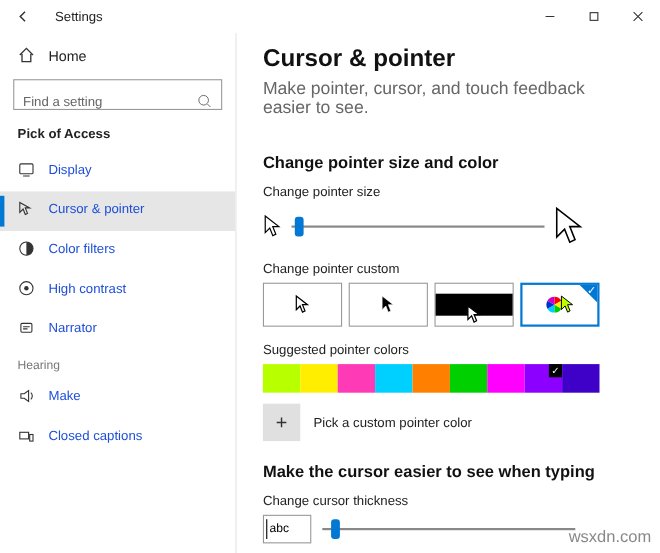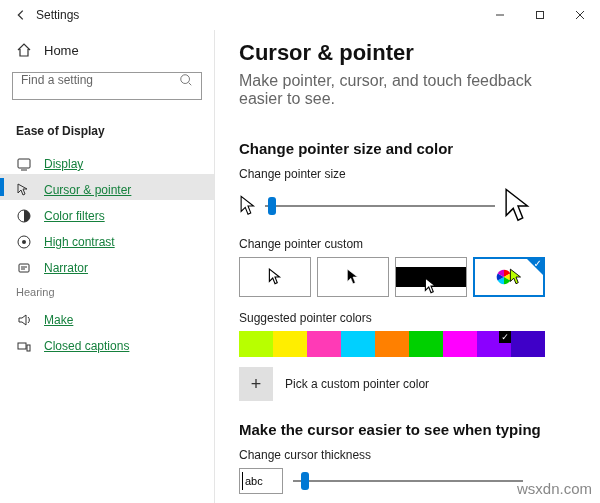--- a/index.html
+++ b/index.html
@@ -1,31 +1,31 @@
 <!DOCTYPE html>
 <html><head>
   <meta charset="utf-8">
   <style>
     * { box-sizing: border-box; margin: 0; padding: 0; font-family: "Segoe UI", sans-serif; }
     body { width: 600px; height: 503px; background: #fff; overflow: hidden; display: flex; flex-direction: column; }
     .titlebar { height: 30px; display: flex; align-items: center; padding-left: 6px; }
     .titlebar .back { width: 30px; height: 30px; display: flex; align-items: center; justify-content: center; color: #333; }
-    .titlebar .title { font-size: 12px; color: #222; margin-left: 0; }
+    .titlebar .title { font-size: 12px; color: #222; margin-left: 14px; }
     .winctrls { margin-left: auto; display: flex; }
     .winctrls div { width: 40px; height: 30px; display: flex; align-items: center; justify-content: center; font-size: 12px; color: #333; }
     .body { flex: 1; display: flex; min-height: 0; }
     .sidebar { width: 215px; border-right: 1px solid #e5e5e5; padding: 6px 0 0 0; display: flex; flex-direction: column; overflow: hidden; }
     .home { display: flex; align-items: center; padding: 6px 16px; font-size: 13px; color: #222; }
     .home svg { margin-right: 12px; }
-    .search { margin: 8px 12px 20px 12px; height: 28px; border: 1px solid #999; display: flex; align-items: flex-start; padding: 0 8px; }
+    .search { margin: 8px 12px 10px 12px; height: 28px; border: 1px solid #999; display: flex; align-items: flex-end; padding: 0 8px; }
     .search input { border: none; outline: none; flex: 1; font-size: 12px; color: #666; background: transparent; }
     .search input::placeholder { color: #666; }
     .cat { font-size: 12px; font-weight: 600; color: #222; padding: 4px 16px 10px 16px; }
     .group { font-size: 11px; color: #777; padding: 8px 16px 6px 16px; }
-    .navitem { display: flex; align-items: center; padding: 8px 16px 2px 16px; font-size: 12px; color: #15803d; position: relative; text-decoration: underline; }
+    .navitem { display: flex; align-items: center; padding: 8px 16px 12px 16px; font-size: 12px; color: #1d4ed8; position: relative; }
     .navitem svg { margin-right: 12px; flex: 0 0 auto; }
     .navitem.sel { background: #e6e6e6; }
     .navitem.sel::before { content: ""; position: absolute; left: 0; top: 4px; bottom: 4px; width: 4px; background: #0078d4; }
     .content { flex: 1; padding: 10px 24px 0 24px; overflow: hidden; position: relative; }
     h1 { font-size: 22px; font-weight: 600; color: #111; margin-bottom: 6px; }
     .sub { font-size: 16px; color: #666; margin-bottom: 32px; }
     h2 { font-size: 15px; font-weight: 600; color: #111; margin-bottom: 10px; }
     .lbl { font-size: 12px; color: #222; margin-bottom: 6px; }
     .sizerow { display: flex; align-items: center; margin-bottom: 12px; }
     .slider { position: relative; height: 20px; display: flex; align-items: center; }
@@ -84,21 +84,21 @@
         </svg>
       <span>Home</span>
     </div>
     <div class="search">
       <input placeholder="Find a setting" style="">
       <svg width="14" height="14" viewBox="0 0 16 16">
           <circle cx="7" cy="7" r="5" stroke="#666" fill="none"></circle>
           <line x1="11" y1="11" x2="14" y2="14" stroke="#666"></line>
         </svg>
     </div>
-    <div class="cat">Ease of Display</div>
+    <div class="cat">Pick of Access</div>
 
     <div id="vision-items">
         <div class="navitem">
           <svg width="16" height="16" viewBox="0 0 16 16">
             <rect x="2" y="3" width="12" height="9" rx="1" stroke="#333" fill="none"></rect>
             <line x1="5" y1="14" x2="11" y2="14" stroke="#333"></line>
           </svg>
           <span>Display</span>
         </div>
         <div class="navitem sel">

